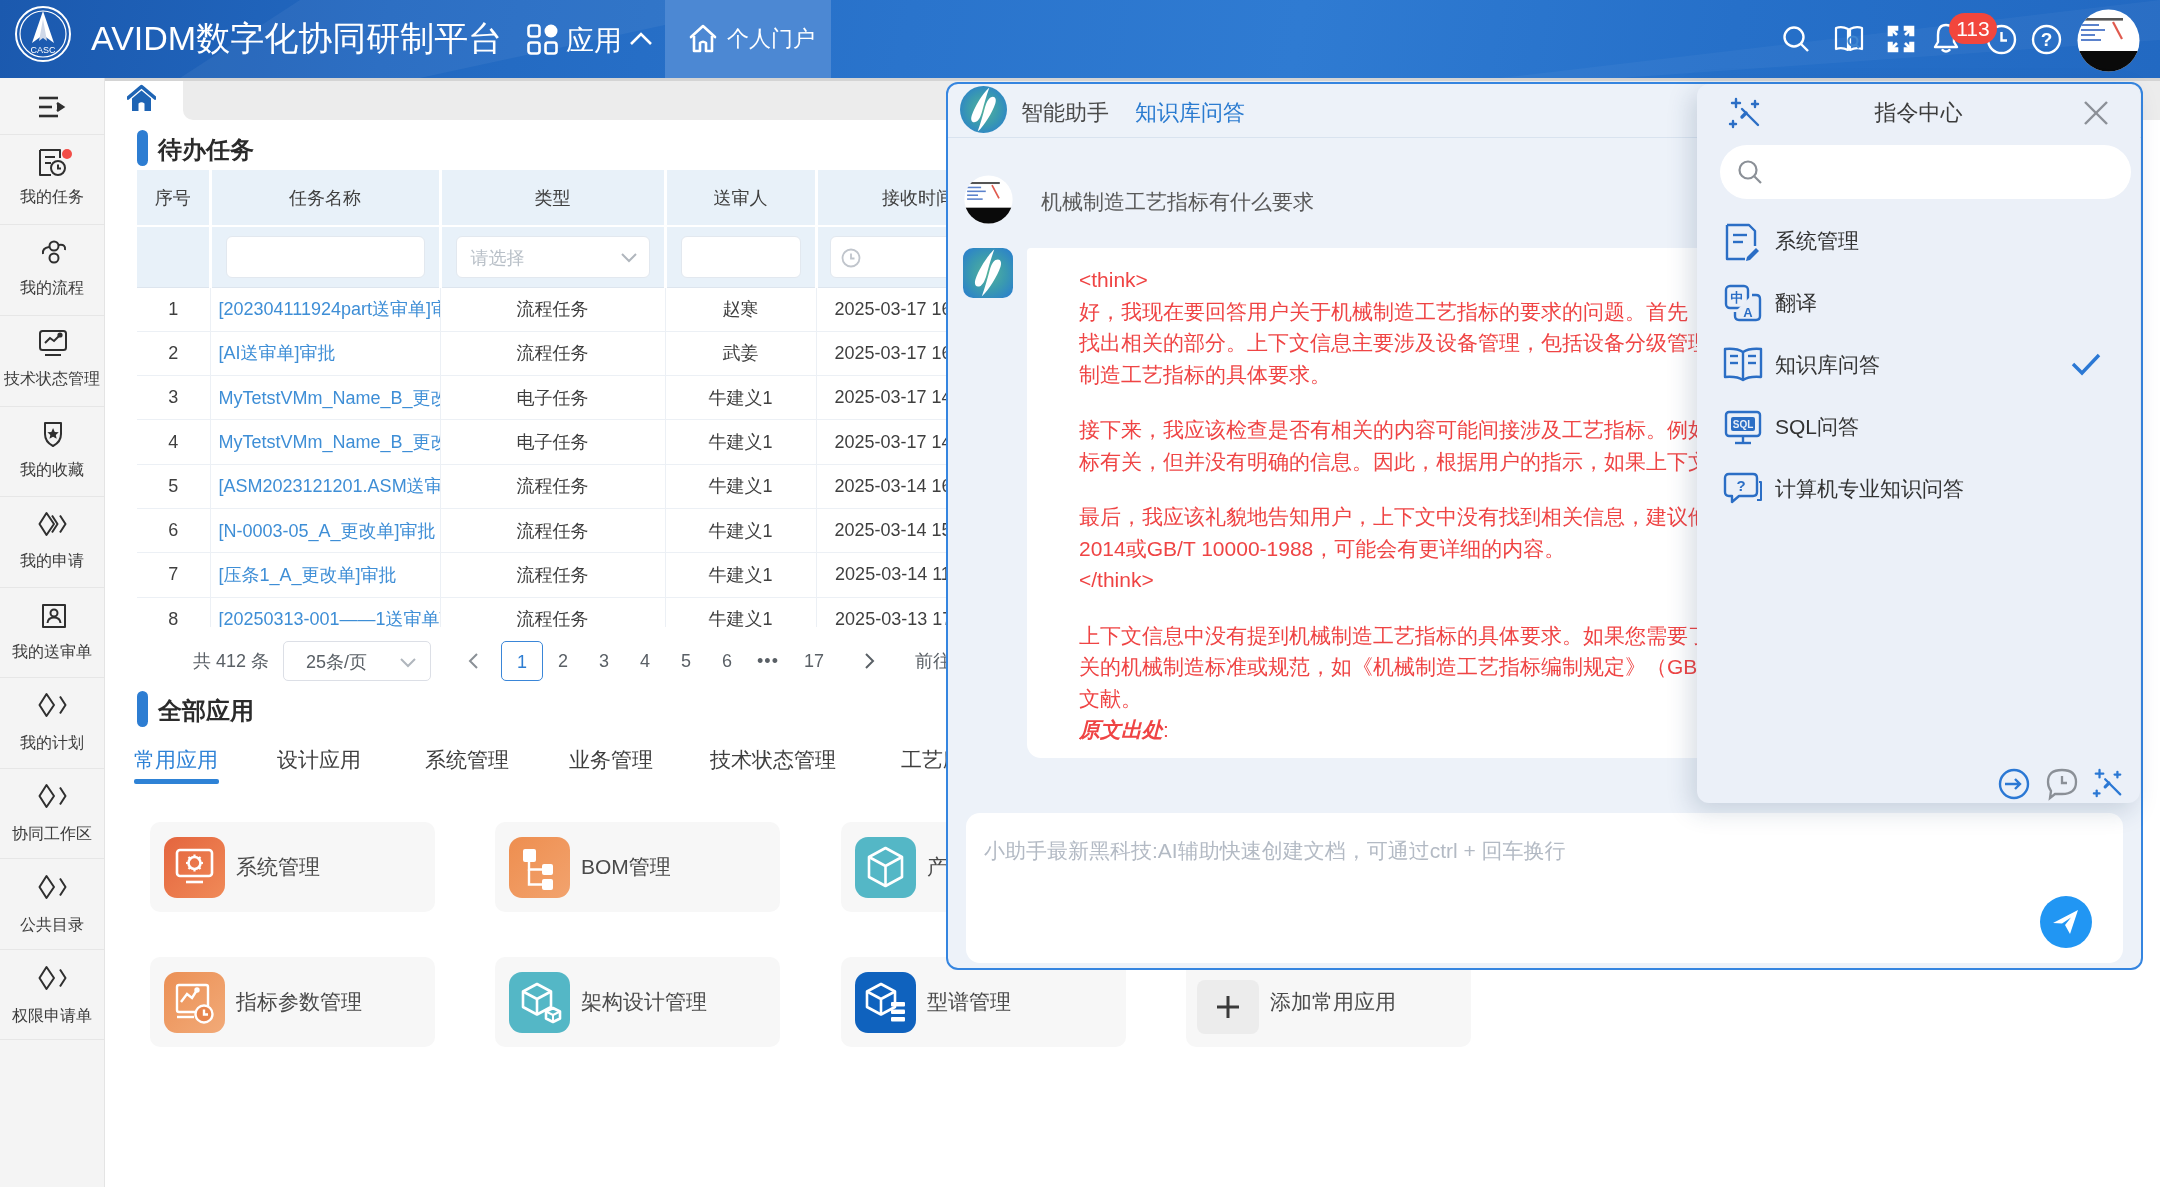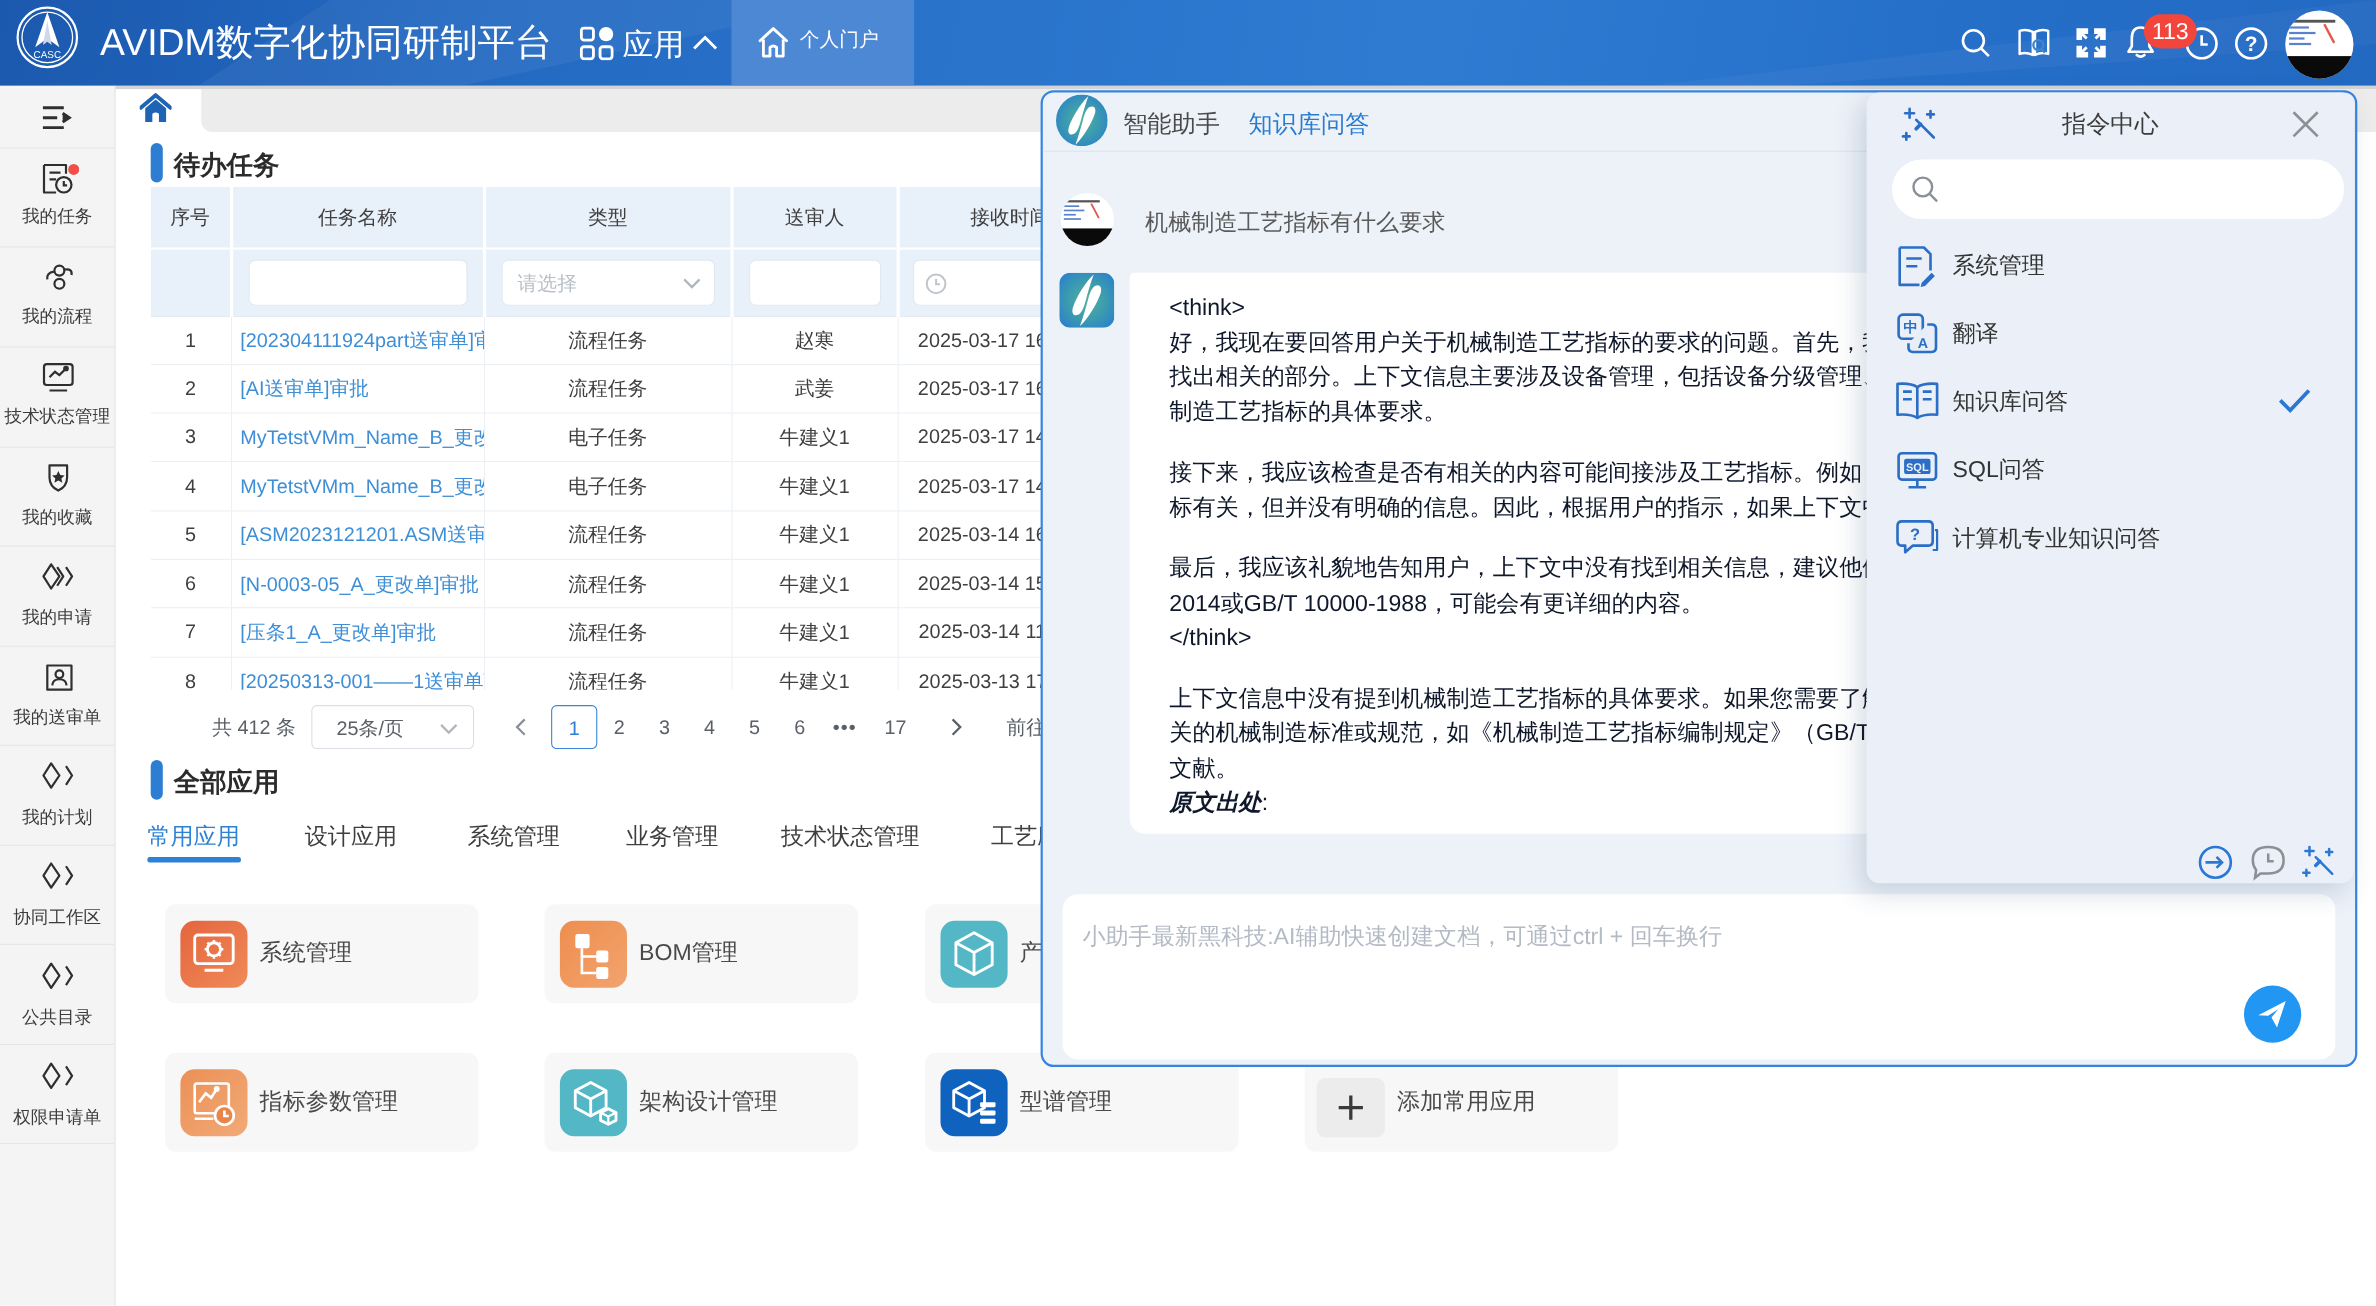--- a/index.html
+++ b/index.html
@@ -41,21 +41,21 @@
 
 
 .tab { position:absolute; top:746px; font-size:21px; color:#3f3f3f; }
 .card { position:absolute; width:285px; height:90px; background:#f7f7f7; border-radius:10px; }
 .card .ic { position:absolute; left:14px; top:15px; width:61px; height:61px; border-radius:13px; }
 .card .lb { position:absolute; left:86px; top:0; height:90px; line-height:90px; font-size:21px; color:#4a4a4a; }
 
 
 #chat { left:946px; top:82px; width:1197px; height:888px; background:#edf2f9; border:2px solid #3585e0; border-radius:12px; }
 #chat-h { position:absolute; left:0; top:0; width:100%; height:54px; border-bottom:1px solid #d9e3ef; }
-#bubble { position:absolute; left:79px; top:164px; width:1035px; height:510px; background:#fff; border-radius:4px 14px 14px 14px; overflow:hidden; padding:16px 0 0 36px; font-size:21px; color:#0f172a; }
+#bubble { position:absolute; left:79px; top:164px; width:1035px; height:510px; background:#fff; border-radius:4px 14px 14px 14px; overflow:hidden; padding:16px 0 0 52px; font-size:21px; color:#ef4444; }
 #bubble .ln { white-space:nowrap; line-height:31.5px; height:31.5px; overflow:hidden;}
 #bubble .gap { height:24px; }
 #inputbox { position:absolute; left:18px; top:729px; width:1157px; height:150px; background:#fff; border-radius:14px; }
 
 
 #cmd { left:1697px; top:84px; width:443px; height:719px; background:#ebf0f8; border-radius:12px; box-shadow:-6px 8px 24px rgba(30,60,100,.18); }
 #cmd .item { position:absolute; left:78px; height:40px; display:flex; align-items:center; font-size:21px; color:#333; }
 </style>
 </head>
 <body>
@@ -85,21 +85,21 @@
 </svg>
 <div class="abs" style="left:566px; top:22px; font-size:28px; color:#fff;">应用</div>
 <svg class="abs" style="left:629px; top:32px;" width="24" height="14" viewBox="0 0 24 14">
   <polyline points="2,12 12,2 22,12" fill="none" stroke="#fff" stroke-width="2.6"></polyline>
 </svg>
 
 <svg class="abs" style="left:687px; top:23px;" width="32" height="32" viewBox="0 0 32 32">
   <path d="M4 14 L16 3 L28 14" fill="none" stroke="#fff" stroke-width="2.6" stroke-linecap="round" stroke-linejoin="round"></path>
   <path d="M7 13 L7 28 L13 28 L13 20 Q16 17.5 19 20 L19 28 L25 28 L25 13" fill="none" stroke="#fff" stroke-width="2.6" stroke-linejoin="round"></path>
 </svg>
-<div class="abs" style="left:727px; top:24px; font-size:18px; color:#fff;">个人门户</div>
+<div class="abs" style="left:727px; top:24px; font-size:22px; color:#fff;">个人门户</div>
 
 <svg class="abs" style="left:1782px; top:25px;" width="28" height="28" viewBox="0 0 28 28">
   <circle cx="12" cy="12" r="9.5" fill="none" stroke="#fff" stroke-width="2.4"></circle>
   <line x1="19" y1="19" x2="26" y2="26" stroke="#fff" stroke-width="2.4"></line>
 </svg>
 <svg class="abs" style="left:1834px; top:24px;" width="30" height="30" viewBox="0 0 30 30">
   <path d="M2 4 Q8 2 14 5 L14 26 Q8 23 2 25 Z" fill="none" stroke="#fff" stroke-width="2.2" stroke-linejoin="round"></path>
   <path d="M28 4 Q22 2 16 5 L16 26 Q22 23 28 25 Z" fill="none" stroke="#fff" stroke-width="2.2" stroke-linejoin="round"></path>
   <circle cx="19" cy="17" r="4.5" fill="none" stroke="#3f86d0" stroke-width="2.2"></circle>
   <line x1="22" y1="20.5" x2="25" y2="24" stroke="#3f86d0" stroke-width="2.2"></line>

